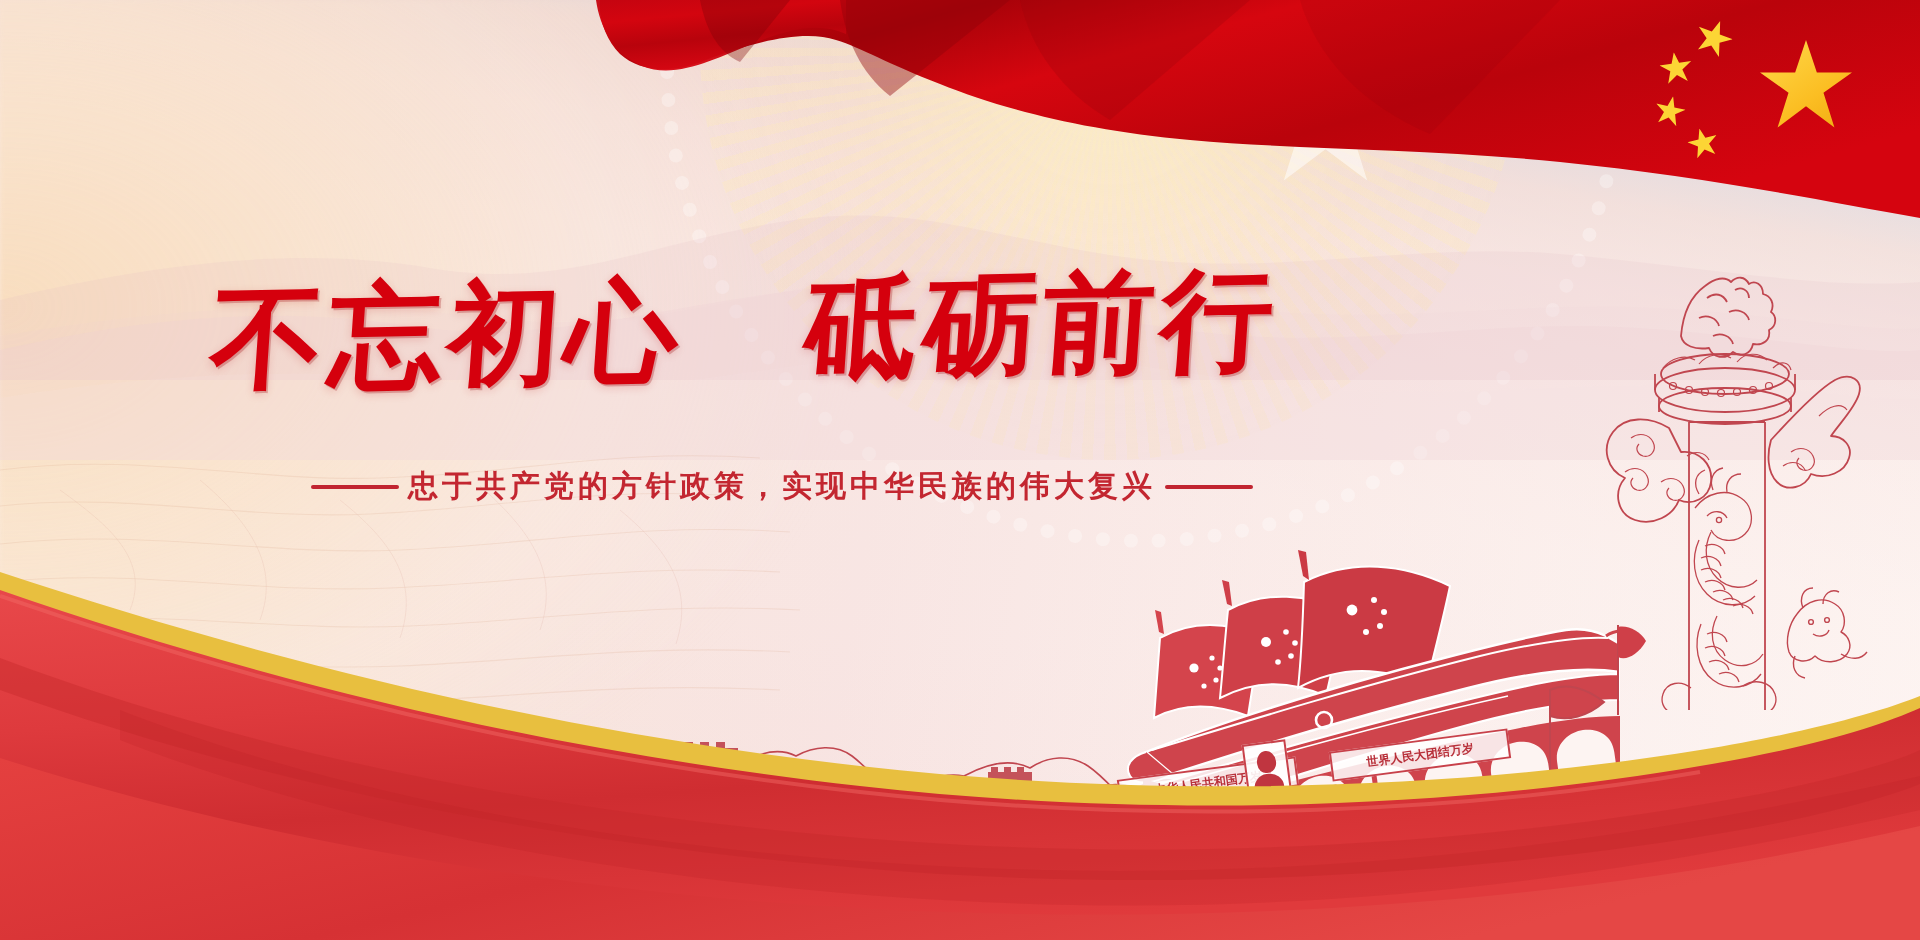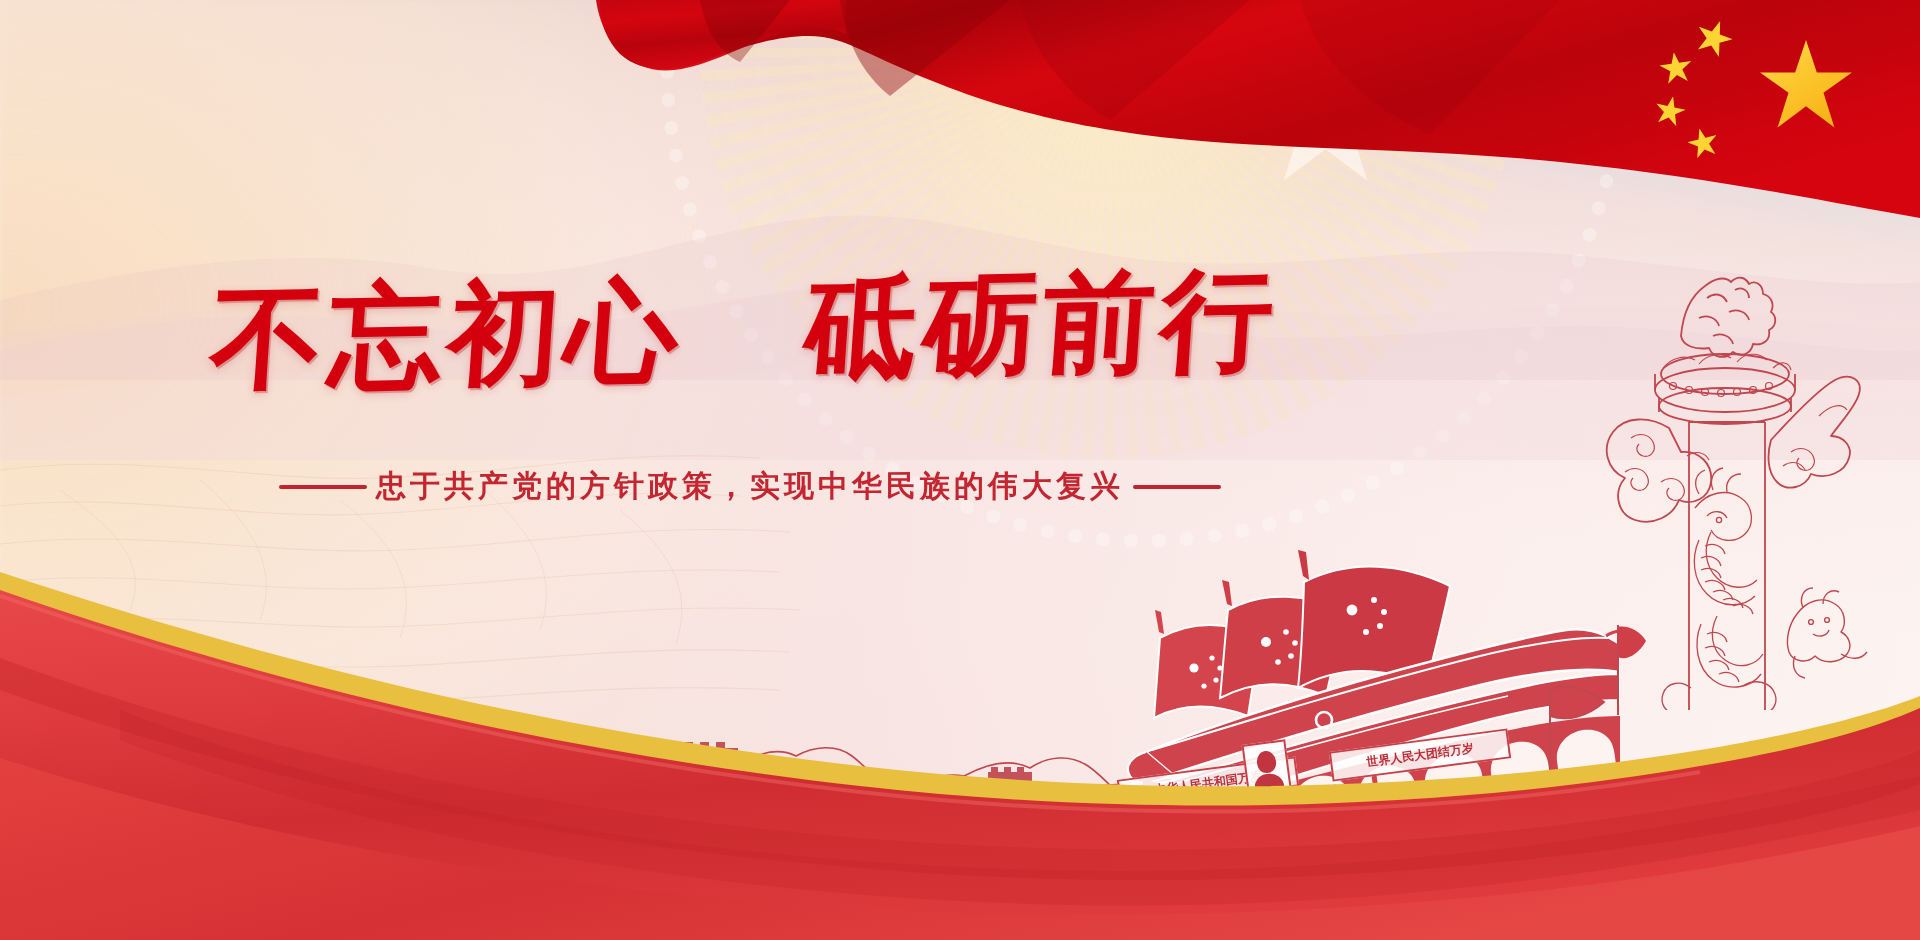--- a/index.html
+++ b/index.html
@@ -114,21 +114,21 @@
       2px 2px 0 rgba(150,0,8,0.25),
       0 3px 10px rgba(190,0,10,0.18);
     transform:skewX(-5deg) rotate(-1.1deg);
     white-space:nowrap;
   }
   .main-title .gap{display:inline-block;width:54px;}
 
   
   .subtitle-row{
     position:absolute;left:0;top:466px;width:1500px;
-    display:flex;align-items:center;justify-content:center;gap:9px;
+    display:flex;align-items:center;justify-content:center;gap:9px;padding-left:32px;
   }
   .sub-rule{width:88px;height:4px;background:#c12430;border-radius:2px;}
   .subtitle{
     font-family:"Liberation Serif","DejaVu Serif",serif;
     font-weight:700;
     font-size:30px;
     letter-spacing:4px;
     color:#c32630;
     white-space:nowrap;
   }

